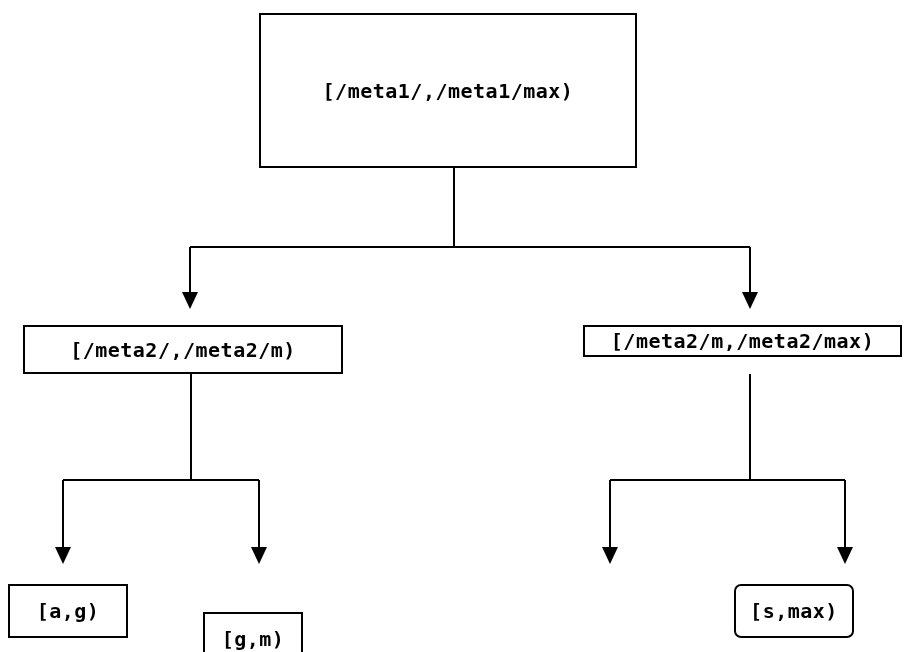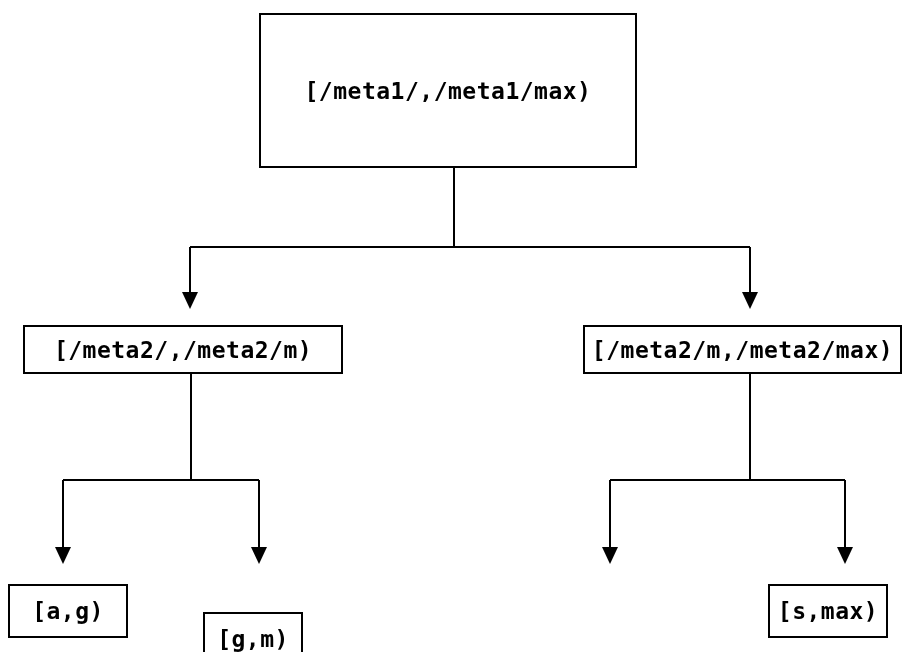--- a/index.html
+++ b/index.html
@@ -25,34 +25,34 @@
   .node {
     position: absolute;
     box-sizing: border-box;
     border: 2px solid #000000;
     background: #ffffff;
     display: flex;
     align-items: center;
     justify-content: center;
   }
   .node .label {
-    font-size: 23px;
+    font-size: 20px;
     font-weight: bold;
     color: #000000;
     white-space: pre;
     letter-spacing: 0.5px;
   }
   
   .node-root   { left: 259px; top: 13px;  width: 378px; height: 155px; }
   .node-left   { left: 23px;  top: 325px; width: 320px; height: 49px;  }
-  .node-right  { left: 583px; top: 325px; width: 319px; height: 49px;  }
+  .node-right  { left: 583px; top: 325px; width: 319px; height: 32px;  }
   .node-ag     { left: 8px;   top: 584px; width: 120px; height: 54px;  }
   .node-gm     { left: 203px; top: 612px; width: 100px; height: 54px;  }
   .node-ms     { left: 553px; top: 584px; width: 102px; height: 54px;  }
-  .node-smax   { left: 768px; top: 584px; width: 120px; height: 54px;  }
+  .node-smax   { left: 734px; top: 584px; width: 120px; height: 54px; border-radius: 7px;  }
 </style>
 </head>
 <body>
 
 <div class="canvas">
 
   <svg class="connectors" viewBox="0 0 912 652" xmlns="http://www.w3.org/2000/svg">
 
     <path d="M454 168 L454 247 M190 247 L750 247 M190 247 L190 293 M750 247 L750 293" fill="none" stroke="#000000" stroke-width="2"></path>
     <polygon points="182,292 198,292 190,309" fill="#000000"></polygon>

